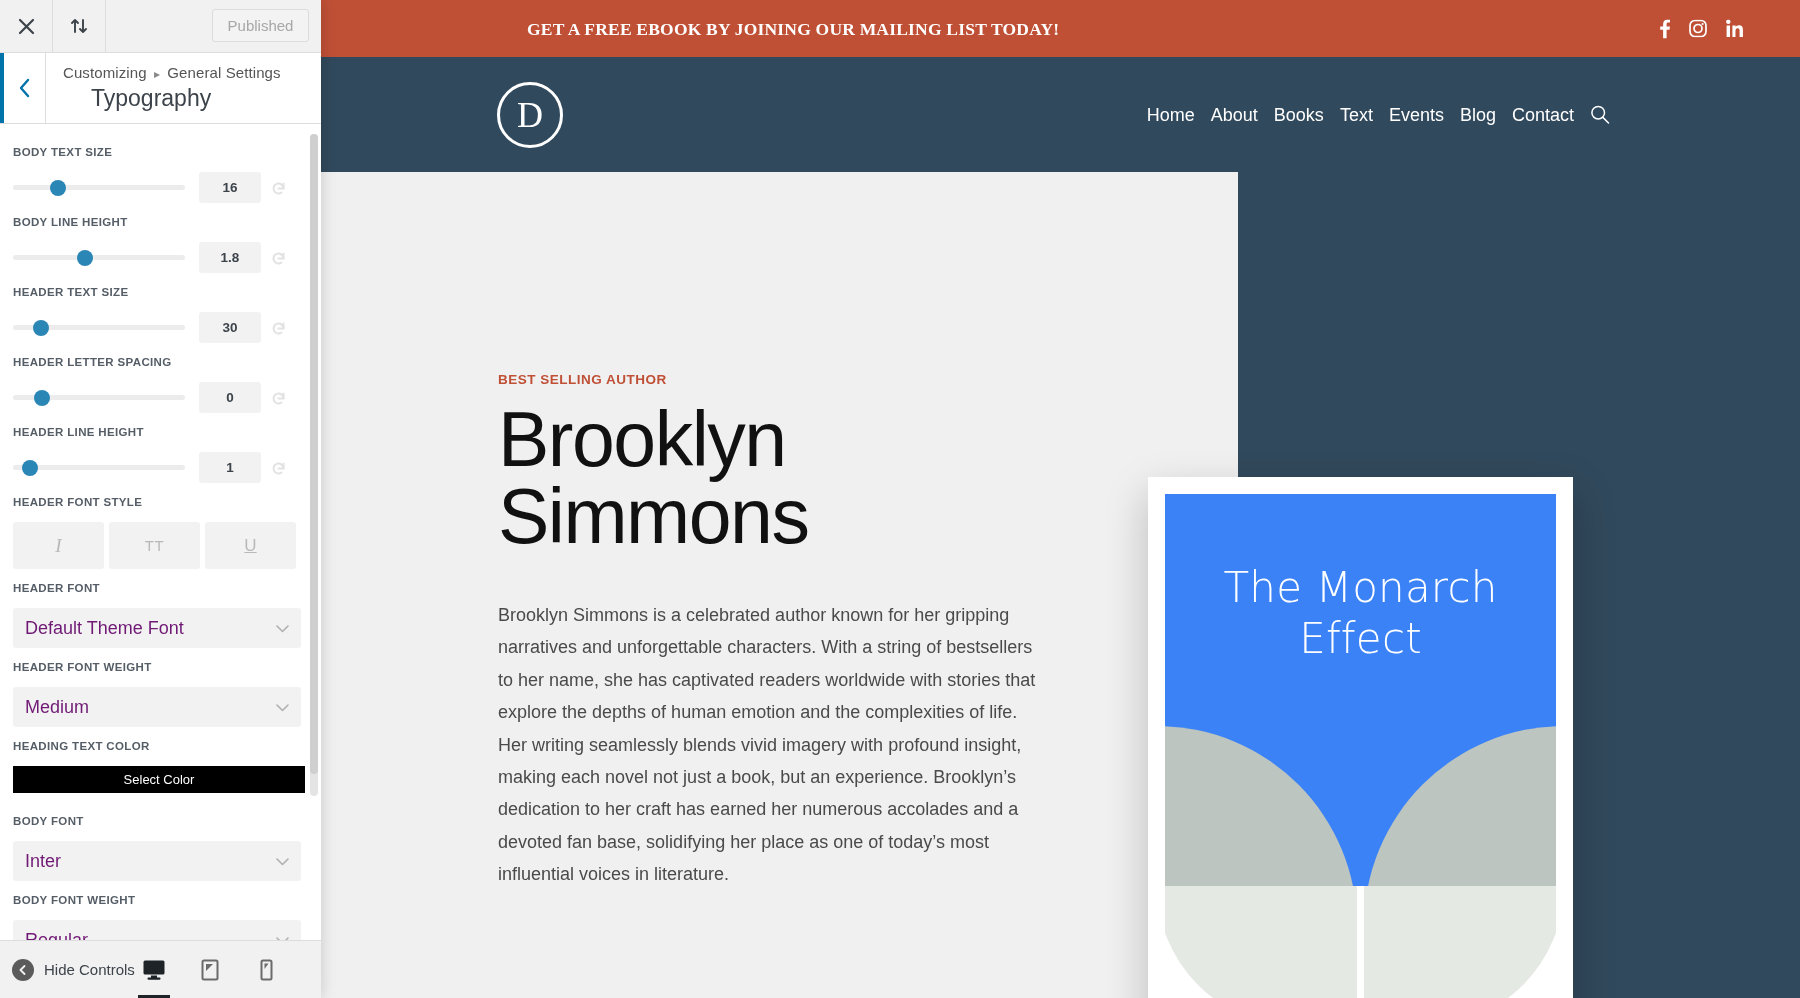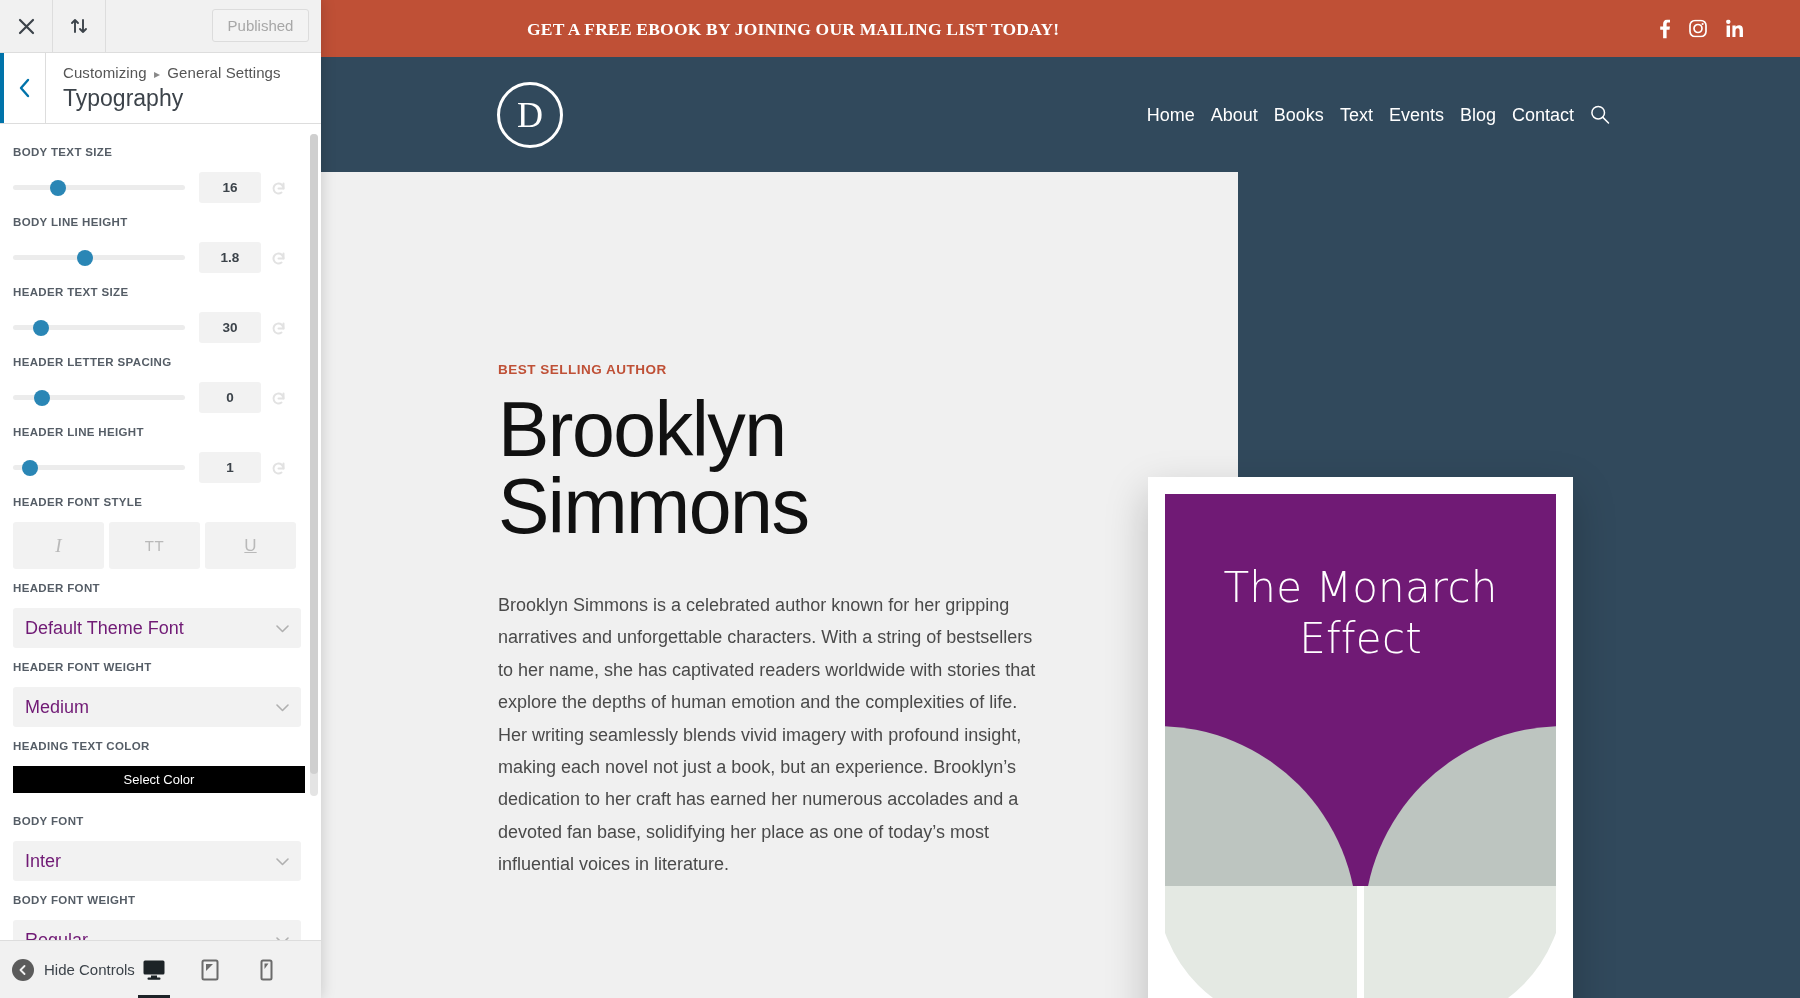--- a/index.html
+++ b/index.html
@@ -59,21 +59,21 @@
     color: #0073aa; cursor: pointer;
   }
   .cz-headtext { padding: 10px 0 0 17px; }
   .cz-breadcrumb {
     font-size: 15px; color: #555; line-height: 1.3;
     letter-spacing: .1px;
   }
   .cz-breadcrumb .sep { color: #888; font-size: 12px; margin: 0 3px; }
   .cz-section-title {
     font-size: 23px; color: #3c434a; font-weight: 400;
-    line-height: 1.25; margin-top: 1px;
+    line-height: 1.25; margin-top: 1px; margin-left: 28px;
   }
 
   .cz-body {
     flex: 1 1 auto; overflow: hidden;
     position: relative; background: #fff;
     padding: 22px 25px 10px 13px;
   }
   .cz-scrollbar {
     position: absolute; right: 3px; top: 10px;
     width: 8px; height: 662px;
@@ -201,21 +201,21 @@
   .nav-item { color: #fff; font-size: 18px; cursor: pointer; }
   .nav-search { color: #fff; cursor: pointer; display: flex; align-items: center; }
 
   .hero {
     position: relative; height: 826px; background: #31495c;
   }
   .hero-left {
     position: absolute; left: 0; top: 0;
     width: 917px; height: 826px; background: #f0f0f0;
   }
-  .hero-copy { position: absolute; left: 177px; top: 190px; width: 600px; }
+  .hero-copy { position: absolute; left: 177px; top: 200px; width: 600px; }
   .eyebrow {
     font-size: 13.5px; font-weight: 700; color: #bf5036;
     letter-spacing: .5px; text-transform: uppercase; margin-bottom: 14px;
   }
   .hero-title {
     font-size: 77px; line-height: 1.0; color: #111; font-weight: 400;
     letter-spacing: -1.5px; margin-bottom: 44px;
   }
   .hero-para {
     font-size: 18px; line-height: 1.8; color: #4a4a4a; width: 540px;
@@ -223,21 +223,21 @@
 
   .book-card {
     position: absolute; left: 827px; top: 305px;
     width: 425px; height: 621px;
     background: #fff; padding: 17px;
     box-shadow: 0 16px 40px rgba(0,0,0,.22);
   }
   .book-inner { width: 100%; height: 100%; position: relative; overflow: hidden; background: #fff; }
   .book-top {
     position: absolute; left: 0; top: 0; width: 100%; height: 392px;
-    background: #701a75; overflow: hidden;
+    background: #3b82f6; overflow: hidden;
   }
   .book-title {
     position: absolute; left: 0; right: 0; top: 68px;
     text-align: center; color: #fff;
     font-size: 42px; line-height: 1.22; font-weight: 300;
     letter-spacing: .2px;
     font-family: "DejaVu Sans", sans-serif;
   }
   .petal { position: absolute; }
   .petal.tl {

